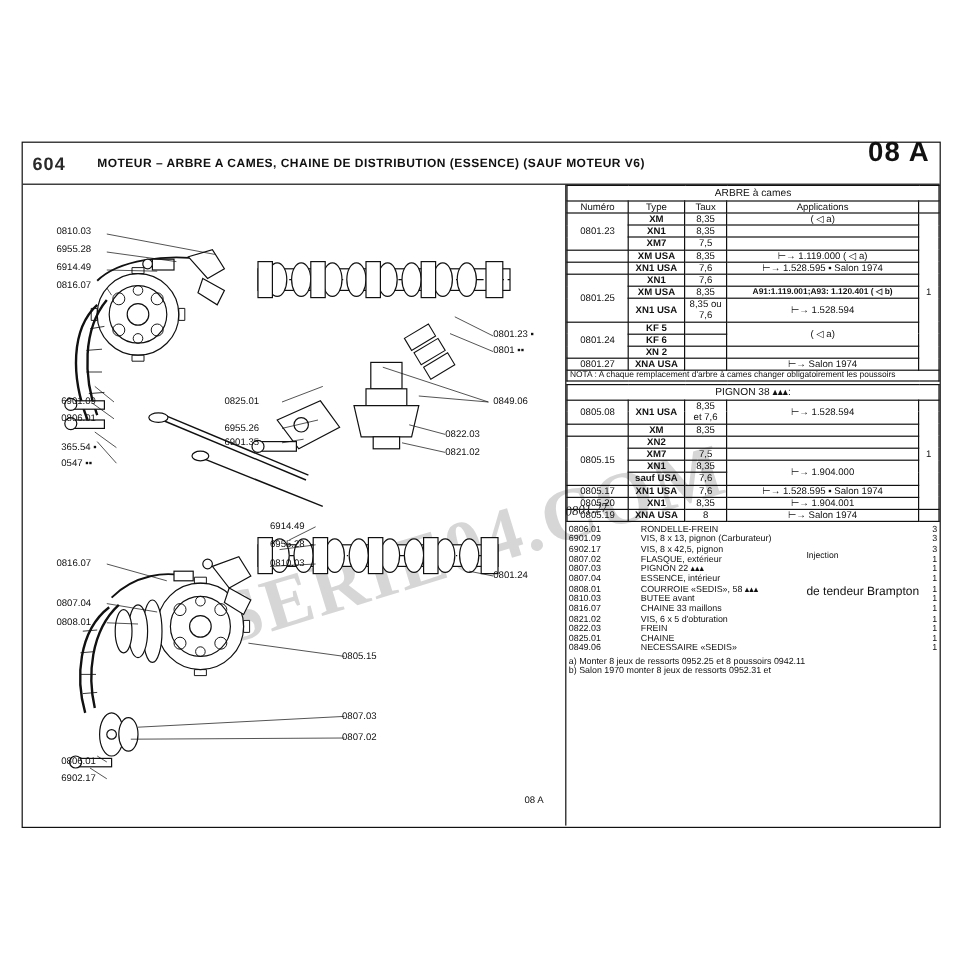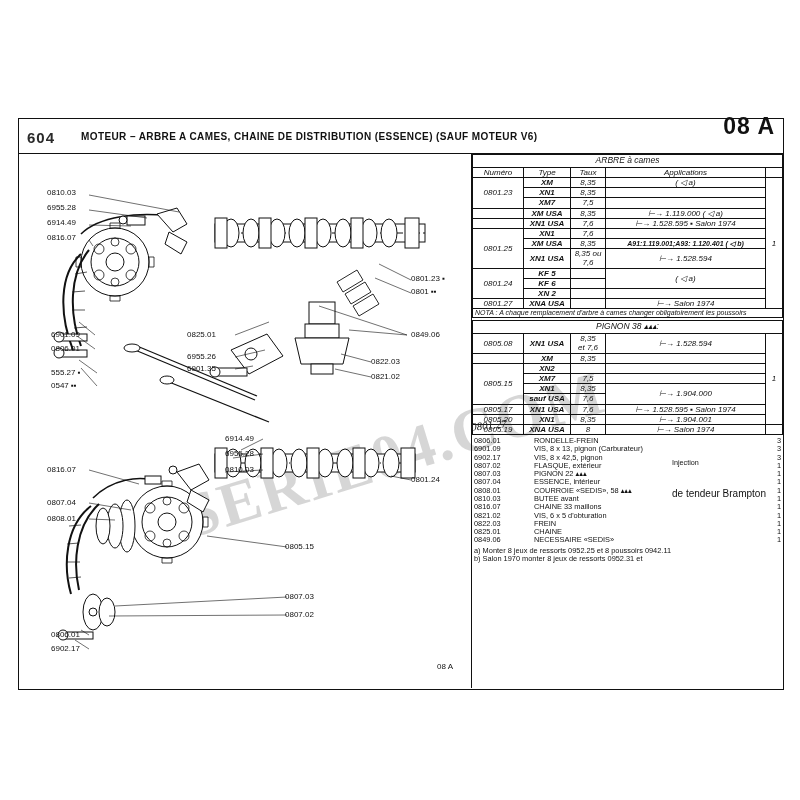--- a/index.html
+++ b/index.html
@@ -15,21 +15,21 @@
   .hdr-title{position:absolute;left:62px;top:12px;font-size:10px;font-weight:700;letter-spacing:.4px;text-align:right;}
   .hdr-code{position:absolute;right:8px;top:-6px;font-size:23px;font-weight:700;letter-spacing:1px;}
   .hdr-rule{position:absolute;left:0;top:34px;width:764px;height:1px;background:#111;}
   
   .drawing{position:absolute;left:0;top:35px;width:452px;height:534px;overflow:hidden;}
   .drawing svg{position:absolute;left:0;top:0;}
   .lbl{position:absolute;font-size:8px;font-family:"Liberation Sans",sans-serif;color:#111;white-space:nowrap;}
   .pagefoot{position:absolute;left:418px;top:508px;font-size:8px;}
   
   .tables{position:absolute;left:452px;top:35px;width:311px;height:534px;border-left:1px solid #111;}
-  table{border-collapse:collapse;width:100%;font-size:8px;font-family:"Liberation Sans",sans-serif;font-style:italic;}
+  table{border-collapse:collapse;width:100%;font-size:8px;font-family:"Liberation Sans",sans-serif;}
   td,th{border:1px solid #111;padding:0 2px;line-height:1.15;}
   .tcap{text-align:center;font-weight:400;font-size:8.5px;padding:1px 0;}
   .ctr{text-align:center;}
   .b{font-weight:700;margin-top:44px;}
   .arrowcell{white-space:nowrap;}
   .tiny{font-size:7px;}
   .listblk{font-size:7.4px;line-height:1.12;font-family:"Liberation Sans",sans-serif;}
   .listblk .row{display:flex;}
   .listblk .num{width:40px;flex:0 0 40px;}
   .listblk .nm{flex:1;margin-left:20px;}
@@ -238,21 +238,21 @@
       </svg>
 
       <div class="lbl" style="left:28px;top:34px">0810.03</div>
       <div class="lbl" style="left:28px;top:49px">6955.28</div>
       <div class="lbl" style="left:28px;top:64px">6914.49</div>
       <div class="lbl" style="left:28px;top:79px">0816.07</div>
       <div class="lbl" style="left:392px;top:120px">0801.23 ▪</div>
       <div class="lbl" style="left:392px;top:133px">0801 ▪▪</div>
       <div class="lbl" style="left:32px;top:176px">6901.09</div>
       <div class="lbl" style="left:32px;top:190px">0806.01</div>
-      <div class="lbl" style="left:32px;top:214px">555.27 ▪</div>
+      <div class="lbl" style="left:32px;top:214px">365.54 ▪</div>
       <div class="lbl" style="left:32px;top:227px">0547 ▪▪</div>
       <div class="lbl" style="left:168px;top:176px">0825.01</div>
       <div class="lbl" style="left:168px;top:198px">6955.26</div>
       <div class="lbl" style="left:168px;top:210px">6901.35</div>
       <div class="lbl" style="left:392px;top:176px">0849.06</div>
       <div class="lbl" style="left:352px;top:203px">0822.03</div>
       <div class="lbl" style="left:352px;top:218px">0821.02</div>
       <div class="lbl" style="left:206px;top:280px">6914.49</div>
       <div class="lbl" style="left:206px;top:295px">6955.28</div>
       <div class="lbl" style="left:206px;top:311px">0810.03</div>

